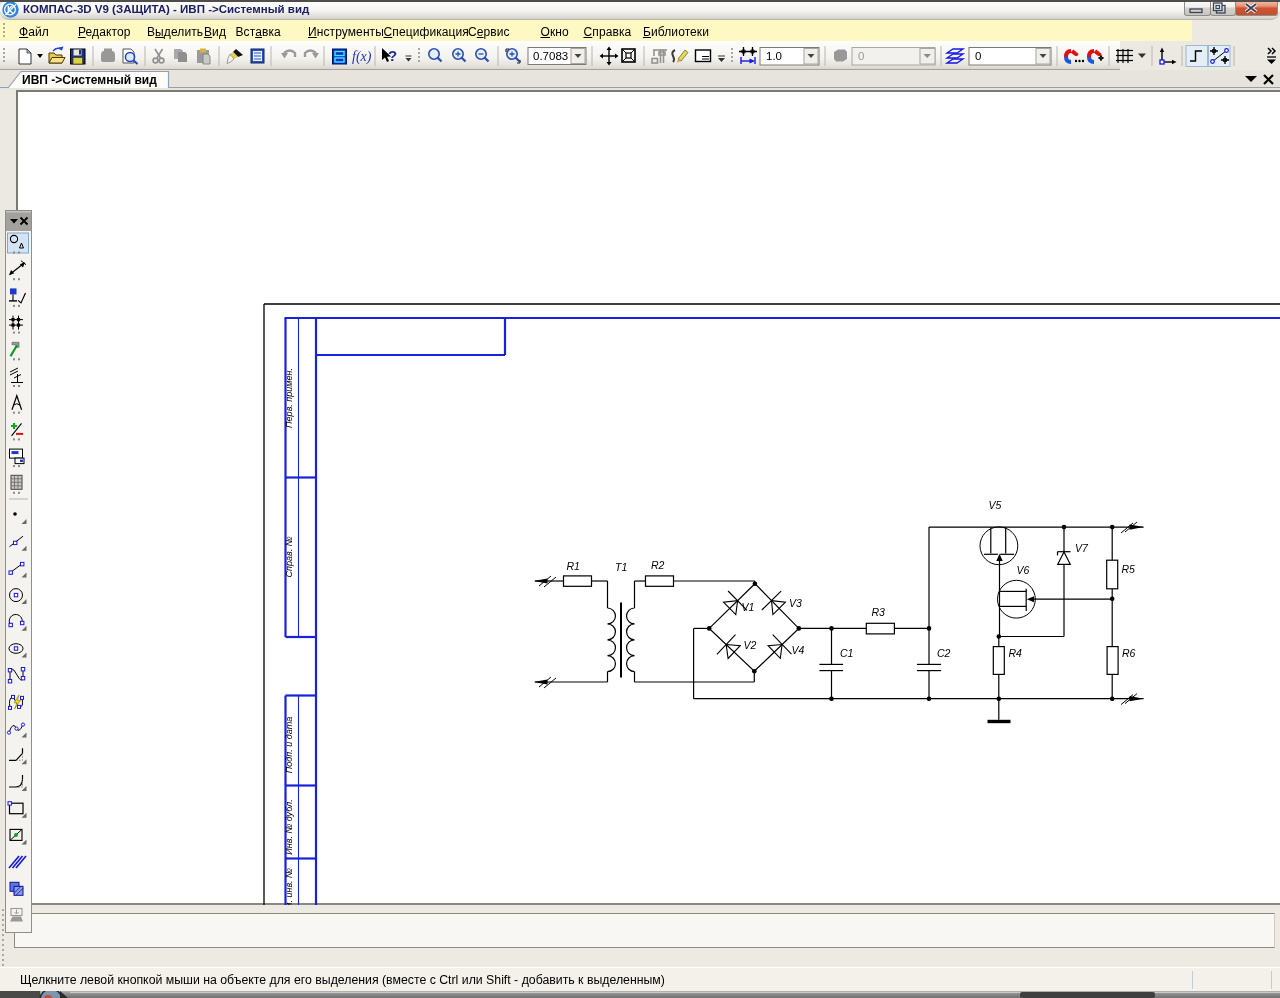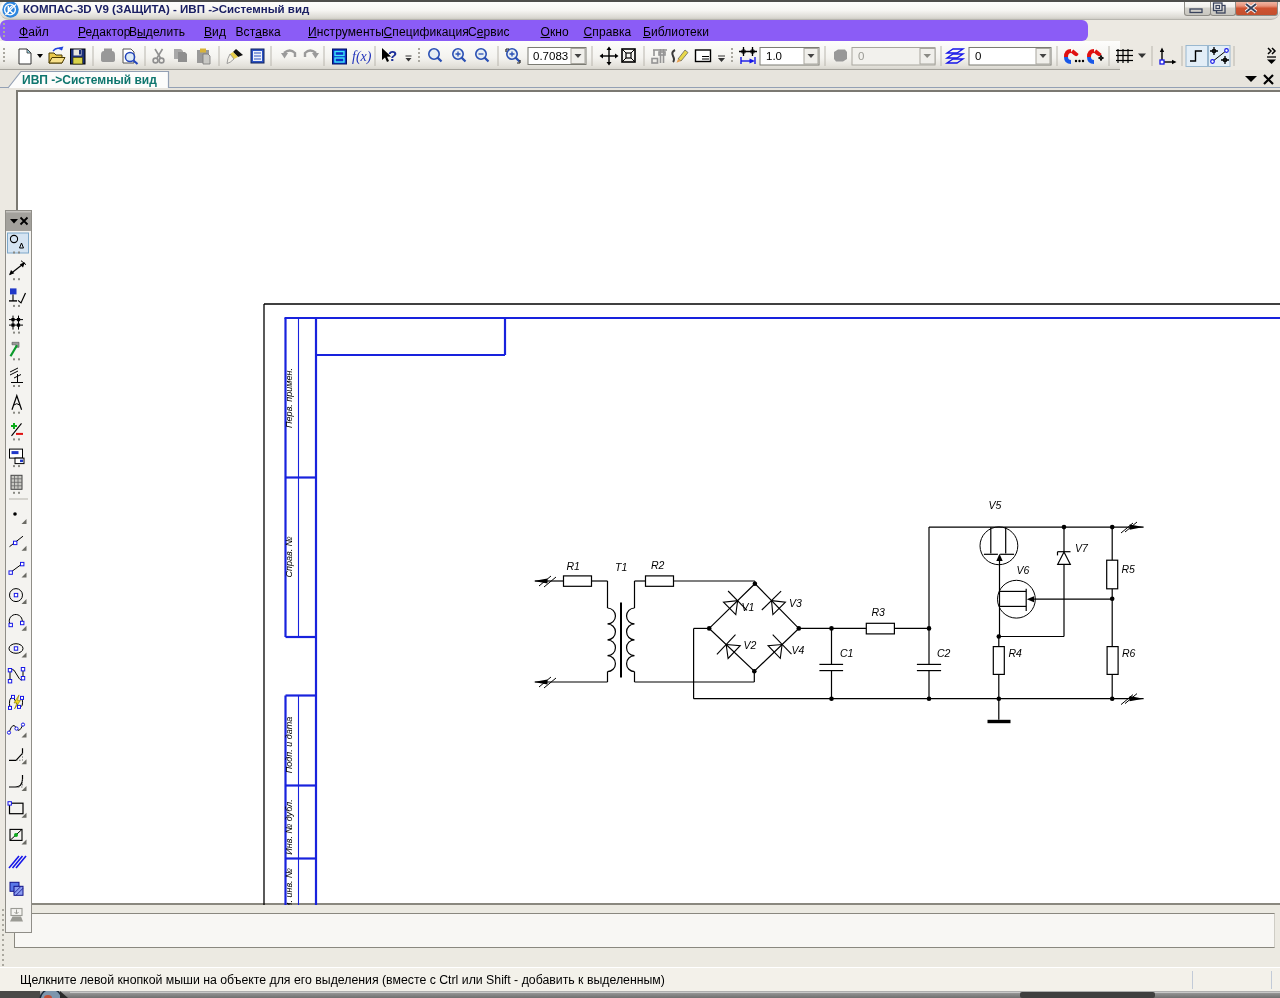--- a/index.html
+++ b/index.html
@@ -8,27 +8,27 @@
     background:linear-gradient(#ffffff,#f6f5f2 55%,#dddbd5 90%,#cfcdc6);
     border-bottom:1px solid #b7b5ae;border-radius:9px;}
   #titlebar .ticon{position:absolute;left:2px;top:1px;}
   #titlebar .ttext{position:absolute;left:23px;top:2.5px;font-size:11.5px;font-weight:bold;
     color:#1b2064;white-space:nowrap;}
   .wbtn{position:absolute;top:0;height:15px;border:1px solid #8e8c86;border-top:none;
     border-radius:0 0 3px 3px;background:linear-gradient(#fdfdfd,#f0efec 45%,#d4d2cc 55%,#c8c6bf);}
   #wmin{left:1184px;width:25px;}
   #wmax{left:1210px;width:24px;}
   #wclose{left:1235px;width:41px;background:linear-gradient(#f5c8b8,#e8937a 40%,#cf5331 55%,#c34f2e);}
-  #menubar{position:absolute;left:0;top:20px;width:1088px;height:21px;background:#8b5cf6;border-radius:6px;}
+  #menubar{position:absolute;left:0;top:20px;width:1192px;height:21px;background:#fef9c3;}
   #menubar .mi{position:absolute;top:4.5px;font-size:12px;letter-spacing:0.1px;color:#000;white-space:nowrap;}
   #toolbar1{position:absolute;left:0;top:41px;width:1120px;height:28px;
     background:linear-gradient(#fdfdfc,#f4f3ef 60%,#e3e1da 90%,#d8d6cf);
     border-bottom:1px solid #a5a39c;}
   #tabbar{position:absolute;left:0;top:70px;width:1280px;height:20px;background:#e7e4dd;}
-  #tabtext{position:absolute;left:22px;top:3px;font-size:12px;font-weight:bold;color:#0f766e;}
+  #tabtext{position:absolute;left:22px;top:3px;font-size:12px;font-weight:bold;color:#000000;}
   #tabline{position:absolute;left:0px;top:17px;width:1280px;height:1px;background:#93a0b4;}
   #canvasarea{position:absolute;left:16px;top:90px;width:1264px;height:815px;
     background:#fff;border-left:2px solid #7b7972;border-top:2px solid #7b7972;border-bottom:2px solid #8a887f;box-sizing:border-box;}
   #drawsvg{position:absolute;left:0;top:0;}
   #geopanel{position:absolute;left:5px;top:210px;width:25px;height:721px;
     background:#f4f3f0;border:1px solid #908e88;z-index:6;}
   #propzone{position:absolute;left:0;top:905px;width:1280px;height:62px;background:#eceae2;}
   #propinset{position:absolute;left:14px;top:8px;width:1259px;height:33px;background:#f8f7f4;
     border-top:1px solid #8a887f;border-left:1px solid #8a887f;
     border-right:1px solid #cfcdc5;border-bottom:1px solid #8a887f;}
@@ -56,21 +56,21 @@
     <rect x="32.5" y="5.5" width="8.5" height="7.5" fill="none" stroke="#39435c" stroke-width="1.3"></rect>
     <rect x="29.5" y="3" width="8.5" height="7.5" fill="#efeeea" stroke="#39435c" stroke-width="1.3"></rect>
     <rect x="32" y="5.5" width="3.5" height="3" fill="none" stroke="#39435c" stroke-width="1.2"></rect>
     <path d="M62 4 L72 12 M72 4 L62 12" stroke="#fff" stroke-width="3.6"></path>
     <path d="M62 4 L72 12 M72 4 L62 12" stroke="#39435c" stroke-width="2"></path>
   </svg>
 </div>
 <div id="menubar">
   <div class="mi" style="left:19px"><u>Ф</u>айл</div>
   <div class="mi" style="left:78px"><u>Р</u>едактор</div>
-  <div class="mi" style="left:129px">В<u>ы</u>делить</div>
+  <div class="mi" style="left:147px">В<u>ы</u>делить</div>
   <div class="mi" style="left:204px"><u>В</u>ид</div>
   <div class="mi" style="left:235.5px">Вст<u>а</u>вка</div>
   <div class="mi" style="left:308px"><u>И</u>нструменты</div>
   <div class="mi" style="left:383.5px"><u>С</u>пецификация</div>
   <div class="mi" style="left:468px">С<u>е</u>рвис</div>
   <div class="mi" style="left:540.5px"><u>О</u>кно</div>
   <div class="mi" style="left:583.5px"><u>С</u>правка</div>
   <div class="mi" style="left:643px"><u>Б</u>иблиотеки</div>
   <svg style="position:absolute;left:2px;top:3px" width="6" height="16">
     <g fill="#a9a79f">

